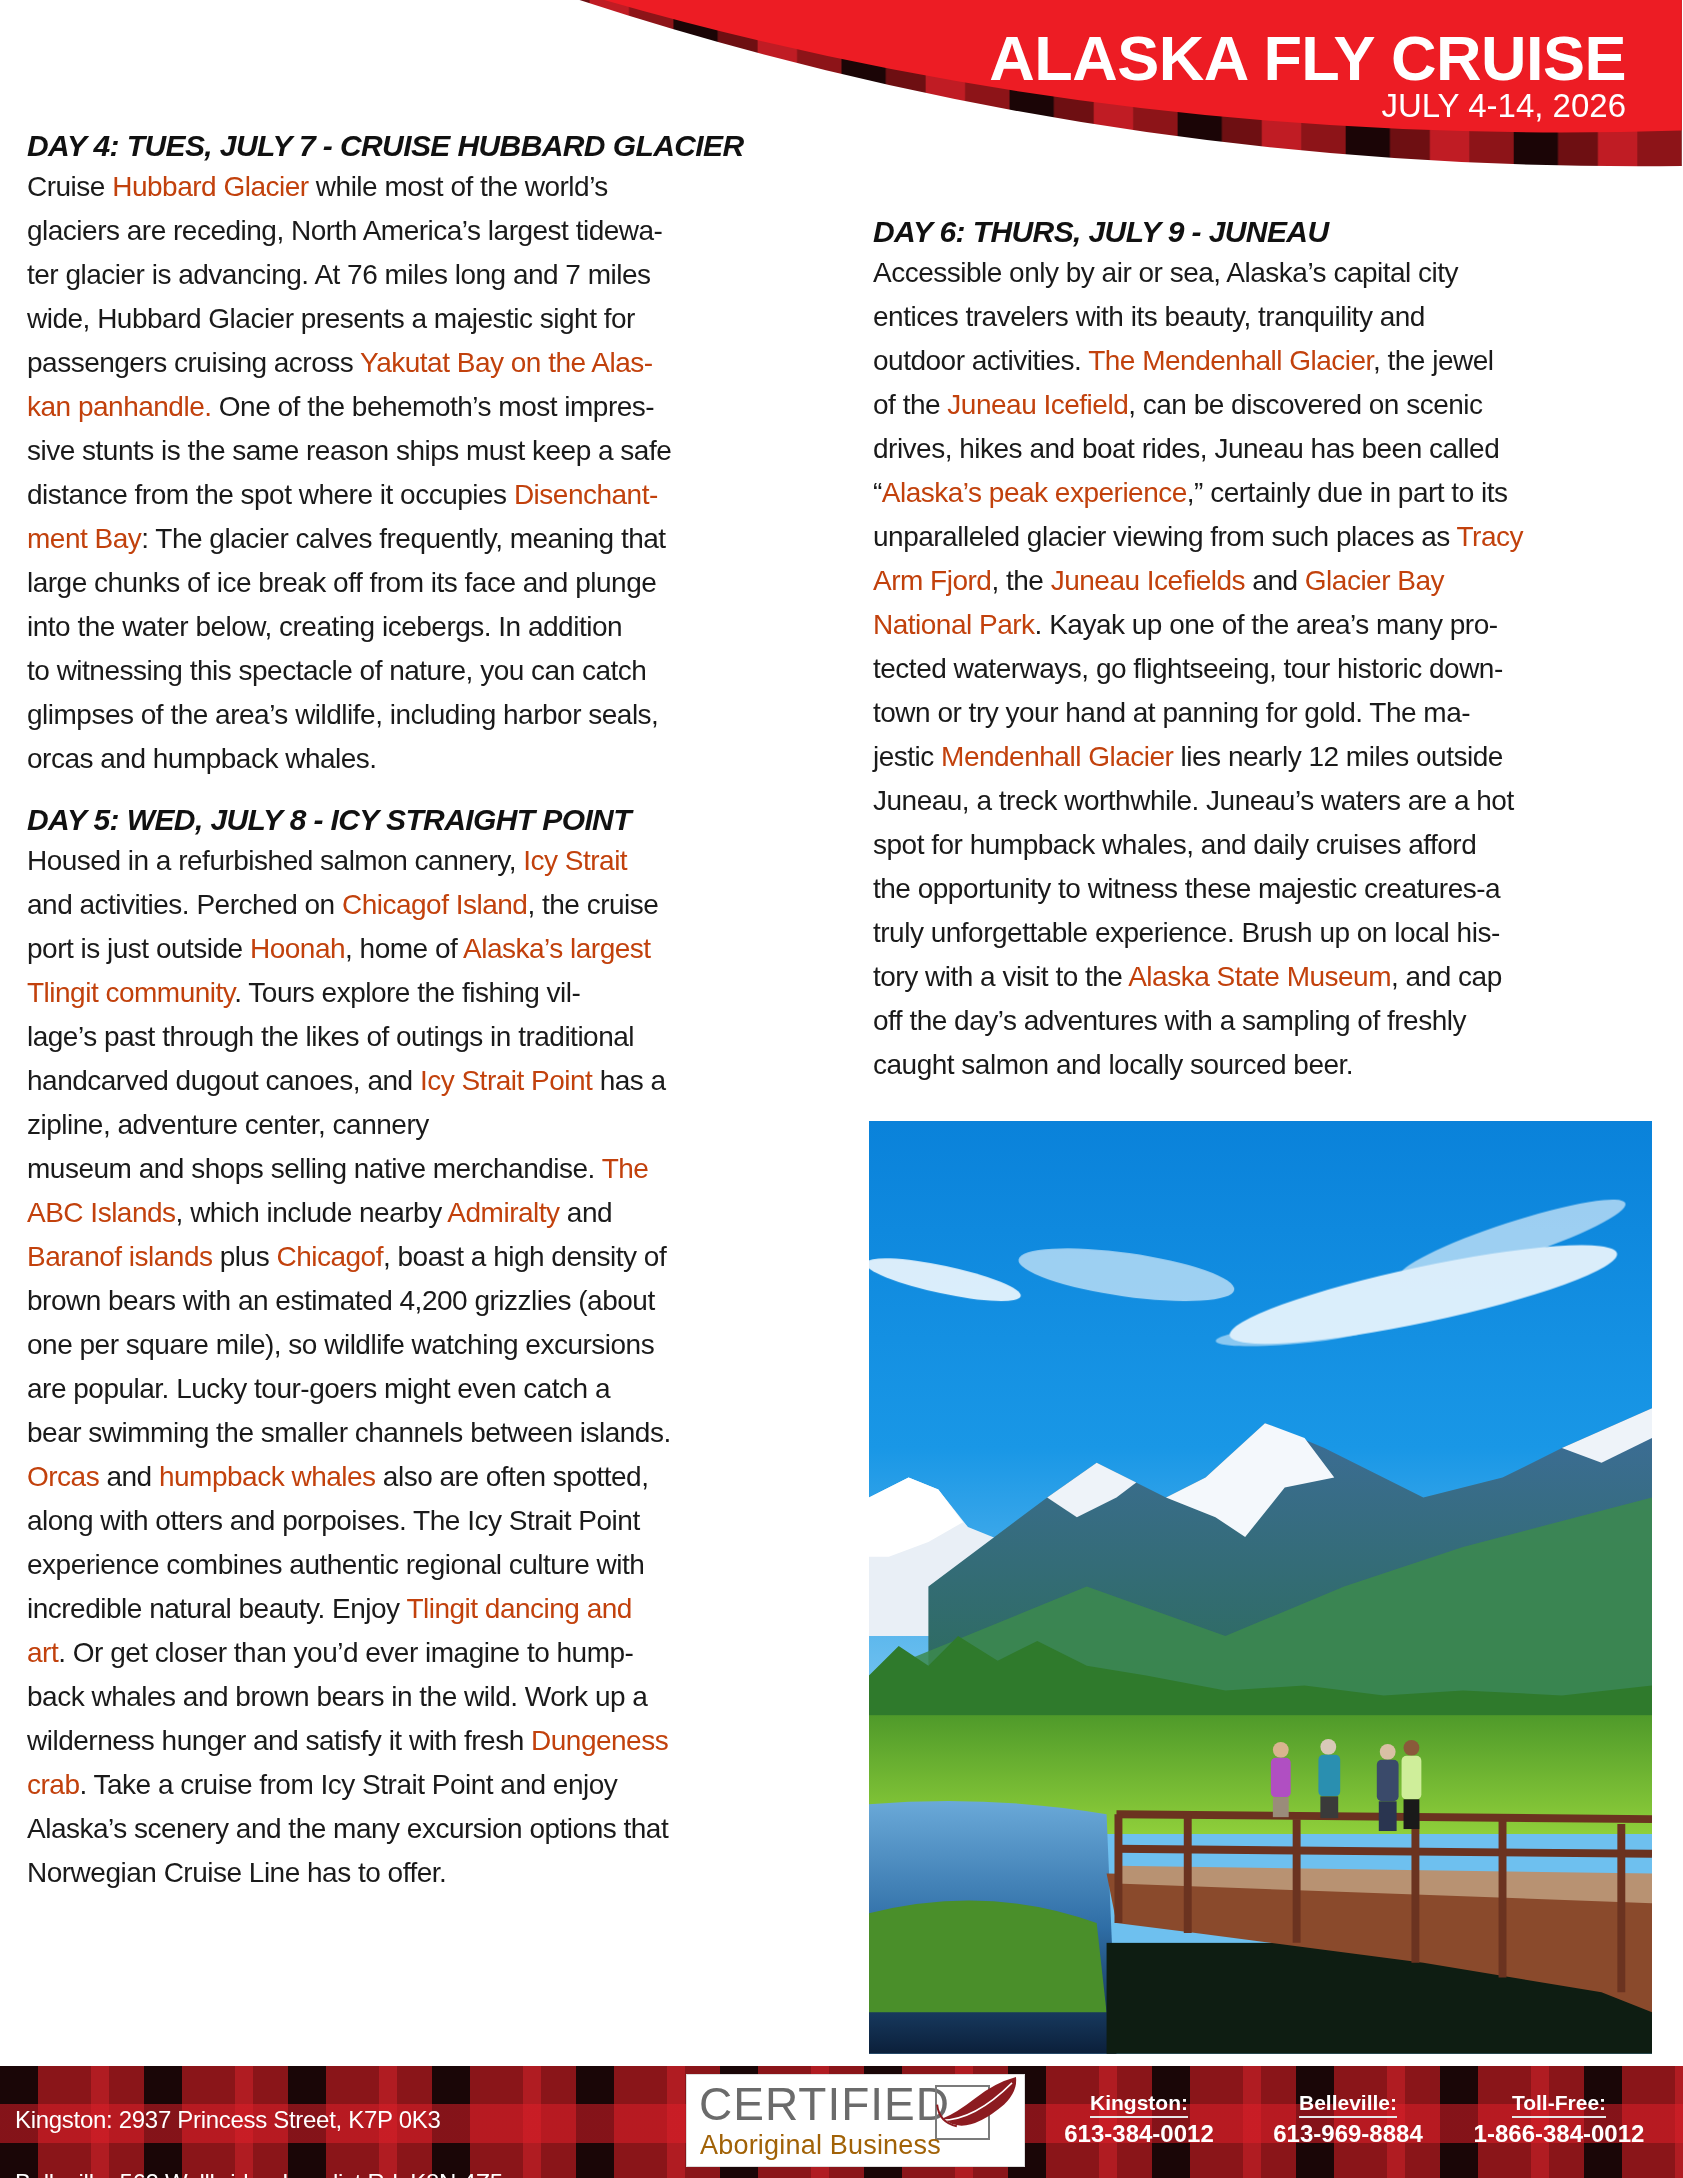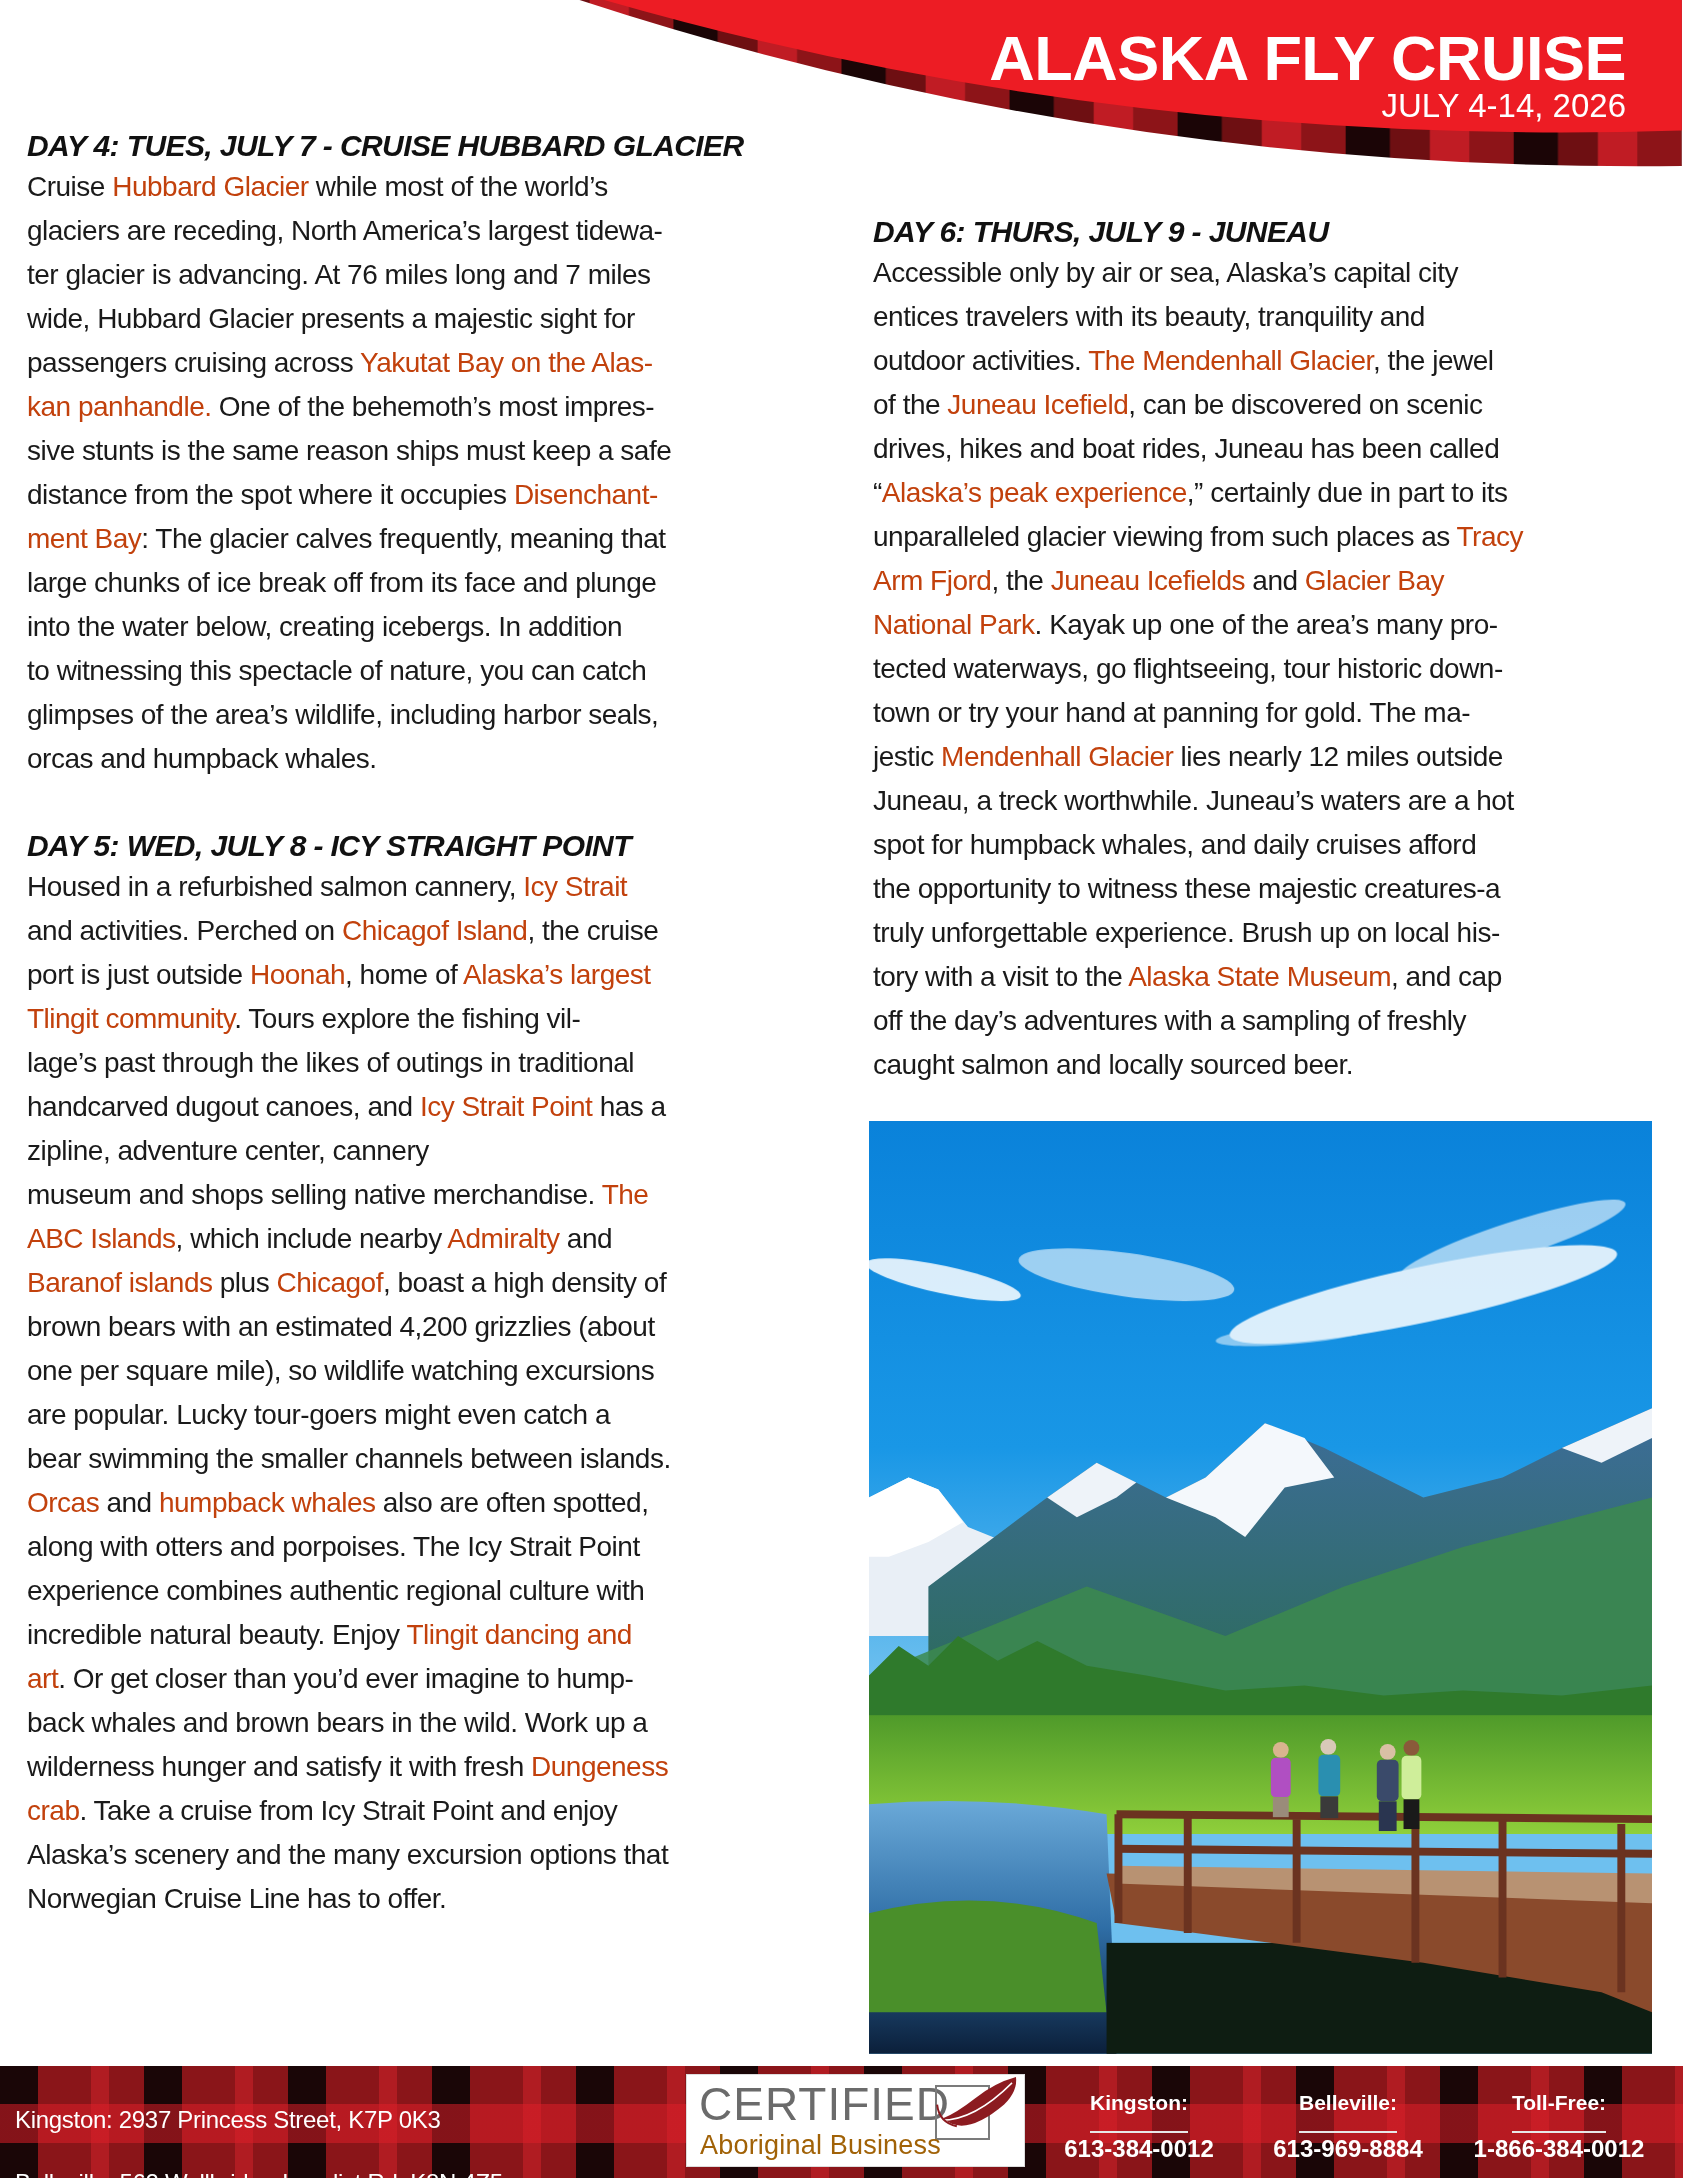--- a/index.html
+++ b/index.html
@@ -19,21 +19,21 @@
   .banner-dates {
     position: absolute; right: 57px; top: 87px;
     color: #ffffff; font-size: 33px; letter-spacing: 0px;
     font-family: "Liberation Sans", sans-serif; white-space: nowrap;
   }
   
   .col { position: absolute; }
   .col-left { left: 27px; top: 127px; width: 792px; }
   .col-right { left: 873px; top: 213px; width: 792px; }
   .section { margin: 0; }
-  .section + .section { margin-top: 46px; }
+  .section + .section { margin-top: 20px; }
   .day-heading {
     font-weight: bold; font-size: 30px; line-height: 38px;
     letter-spacing: -0.6px; white-space: nowrap; margin: 0;
     transform-origin: left center;
     font-style: italic;
   }
   .body-text { margin: 0; }
   .line {
     display: block; font-size: 28px; line-height: 44px;
     white-space: nowrap; letter-spacing: -0.5px; color: #1a1a1a;
@@ -68,21 +68,21 @@
     position: absolute; left: 13px; top: 55px; font-size: 27px; color: #a16207;
     font-family: "Liberation Sans", sans-serif; line-height: 30px; letter-spacing: 0.2px;
   }
   .logo-box { position: absolute; left: 248px; top: 10px; width: 51px; height: 51px; border: 2px solid #7b7b7b; }
   .logo-feather { position: absolute; left: 248px; top: 0px; }
   .contact {
     position: absolute; top: 2091px; color: #fff; text-align: center; width: 198px;
   }
   .contact .label {
     display: inline-block; font-weight: bold; font-size: 21px; line-height: 24px;
-    border-bottom: 2px solid #e8e8e8; padding-bottom: 16px;
+    border-bottom: 2px solid #e8e8e8; padding-bottom: 1px;
   }
   .contact .phone { font-weight: bold; font-size: 24px; line-height: 32px; white-space: nowrap; }
 </style>
 </head>
 <body>
 
 <div class="banner">
   <svg width="1683" height="173" viewBox="0 0 1700 175">
     <defs>
       <pattern id="plaid" x="0" y="0" width="170" height="60" patternUnits="userSpaceOnUse">

